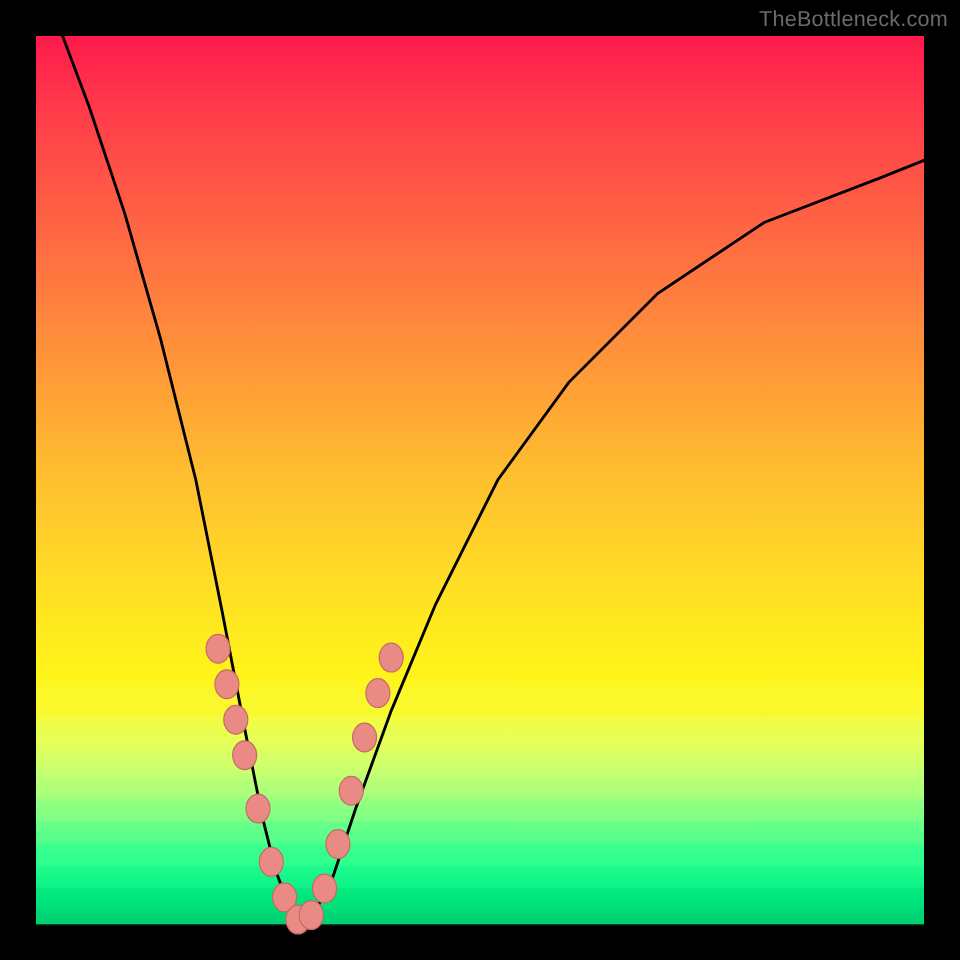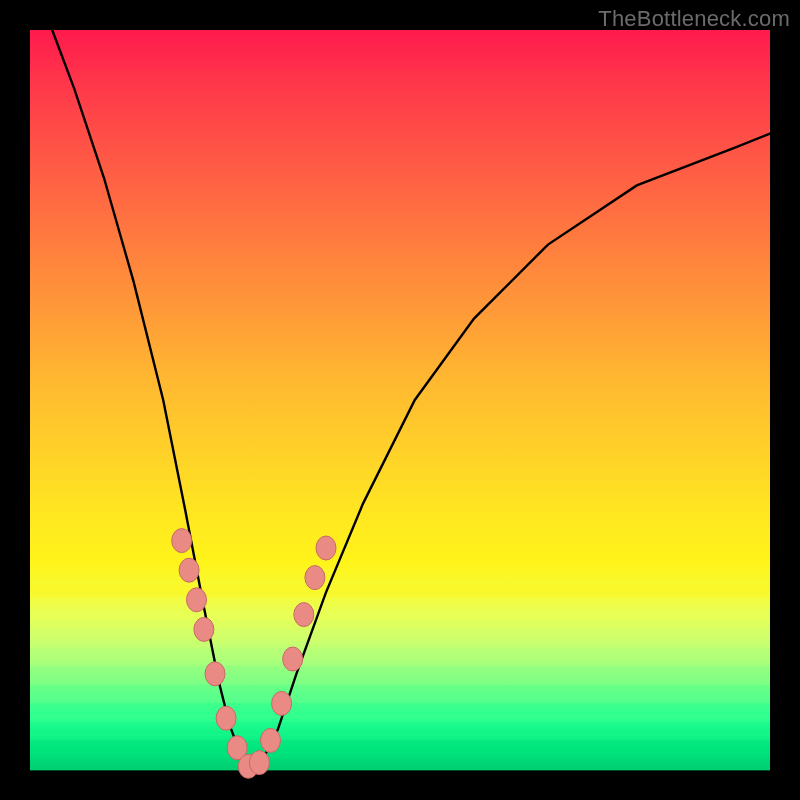--- a/index.html
+++ b/index.html
@@ -60,21 +60,21 @@
     position: absolute;
     left: 0; right: 0;
     height: 12px;
     opacity: 0.35;
   }
   .watermark {
     position: absolute;
     top: 6px;
     right: 10px;
     color: #6b6b6b;
-    font-size: 22px;
+    font-size: 18px;
     font-weight: 500;
     letter-spacing: 0.2px;
   }
   svg.curve {
     position: absolute;
     left: 30px;
     top: 30px;
     width: 740px;
     height: 740px;
     overflow: visible;

